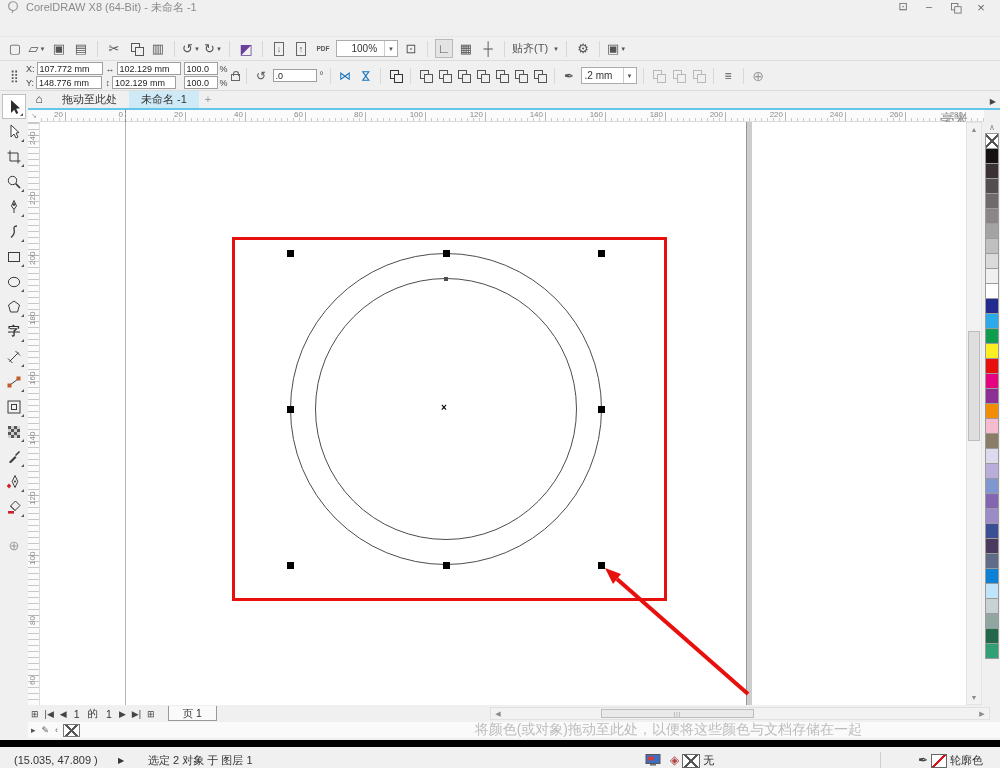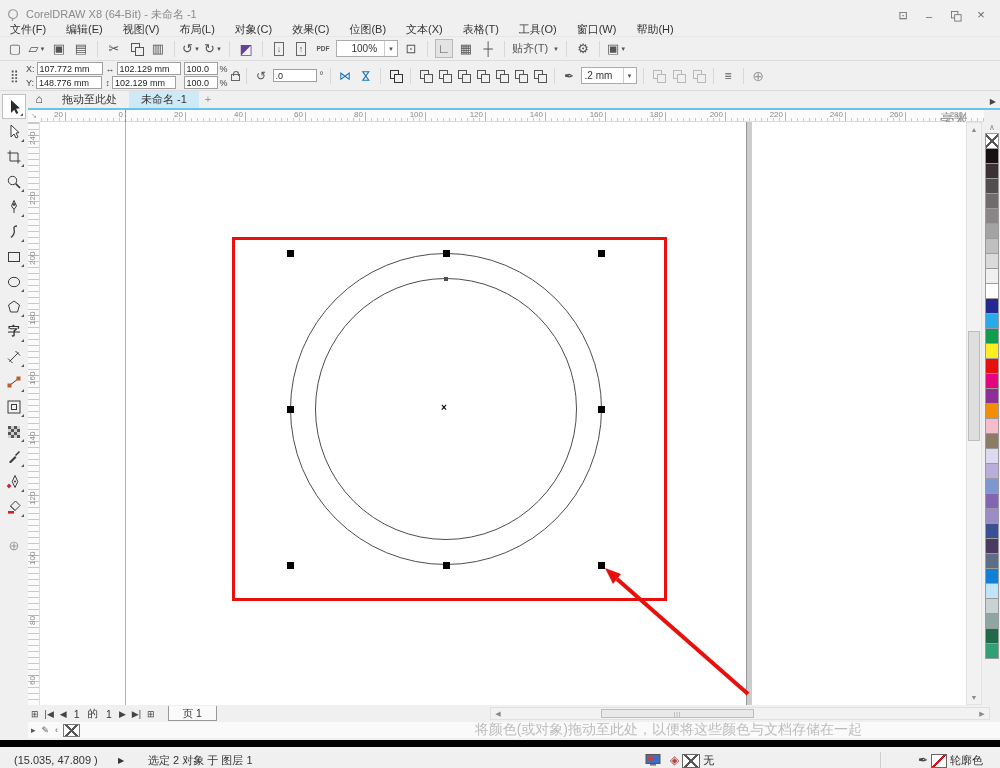--- a/index.html
+++ b/index.html
@@ -2,21 +2,21 @@
 <html><head>
 <meta charset="utf-8">
 <style>
   * { margin:0; padding:0; box-sizing:border-box; }
   html,body { width:1000px; height:768px; overflow:hidden; background:#fff;
               font-family:"Liberation Sans", sans-serif; }
   #app { position:relative; width:1000px; height:768px; background:#f0f0f0; font-size:11px; color:#333; }
 
   
   .titlebar { position:absolute; left:0; top:0; width:1000px; height:22px;
-              background:#f0f0f0; display:flex; align-items:flex-end; padding:0 6px; }
+              background:#f0f0f0; display:flex; align-items:flex-start; padding:0 6px; }
   .titlebar .appicon { width:14px; height:14px; margin-right:6px; }
   .titlebar .title { color:#8a8a8a; font-size:11px; flex:1; }
   .wc { width:26px; text-align:center; color:#666; font-size:11px; cursor:default; }
   .wc.close { font-size:13px; }
   .sq2 { position:relative; width:13px; height:13px; display:inline-block; vertical-align:middle; }
   .sq2::before,.sq2::after { content:""; position:absolute; width:7px; height:7px; border:1px solid currentColor; }
   .sq2::before { left:1px; top:1px; background:transparent; }
   .sq2::after  { left:5px; top:5px; background:#f0f0f0; }
   .sq2.small { transform:scale(.8); }
 
@@ -171,34 +171,20 @@
         <circle cx="8" cy="7" r="5" fill="none" stroke="#9a9a9a" stroke-width="1.4"></circle>
         <path d="M8 12 L7 15" stroke="#9a9a9a" stroke-width="1.4"></path>
       </svg>
     <span class="title">CorelDRAW X8 (64-Bit) - 未命名 -1</span>
     <span class="wc">⊡</span>
     <span class="wc">–</span>
     <span class="wc"><span class="sq2 small"></span></span>
     <span class="wc close">×</span>
   </div>
 
-  <div class="menubar" id="menubar">
-      <span class="mitem">文件(F)</span>
-      <span class="mitem">编辑(E)</span>
-      <span class="mitem">视图(V)</span>
-      <span class="mitem">布局(L)</span>
-      <span class="mitem">对象(C)</span>
-      <span class="mitem">效果(C)</span>
-      <span class="mitem">位图(B)</span>
-      <span class="mitem">文本(X)</span>
-      <span class="mitem">表格(T)</span>
-      <span class="mitem">工具(O)</span>
-      <span class="mitem">窗口(W)</span>
-      <span class="mitem">帮助(H)</span>
-    </div>
 
   <div class="toolbar">
     <span class="tbtn">▢</span>
     <span class="tbtn">
         <span>▱</span>
         <span class="caret">▼</span>
       </span>
     <span class="tbtn">▣</span>
     <span class="tbtn">▤</span>
     <span class="vsep"></span>

